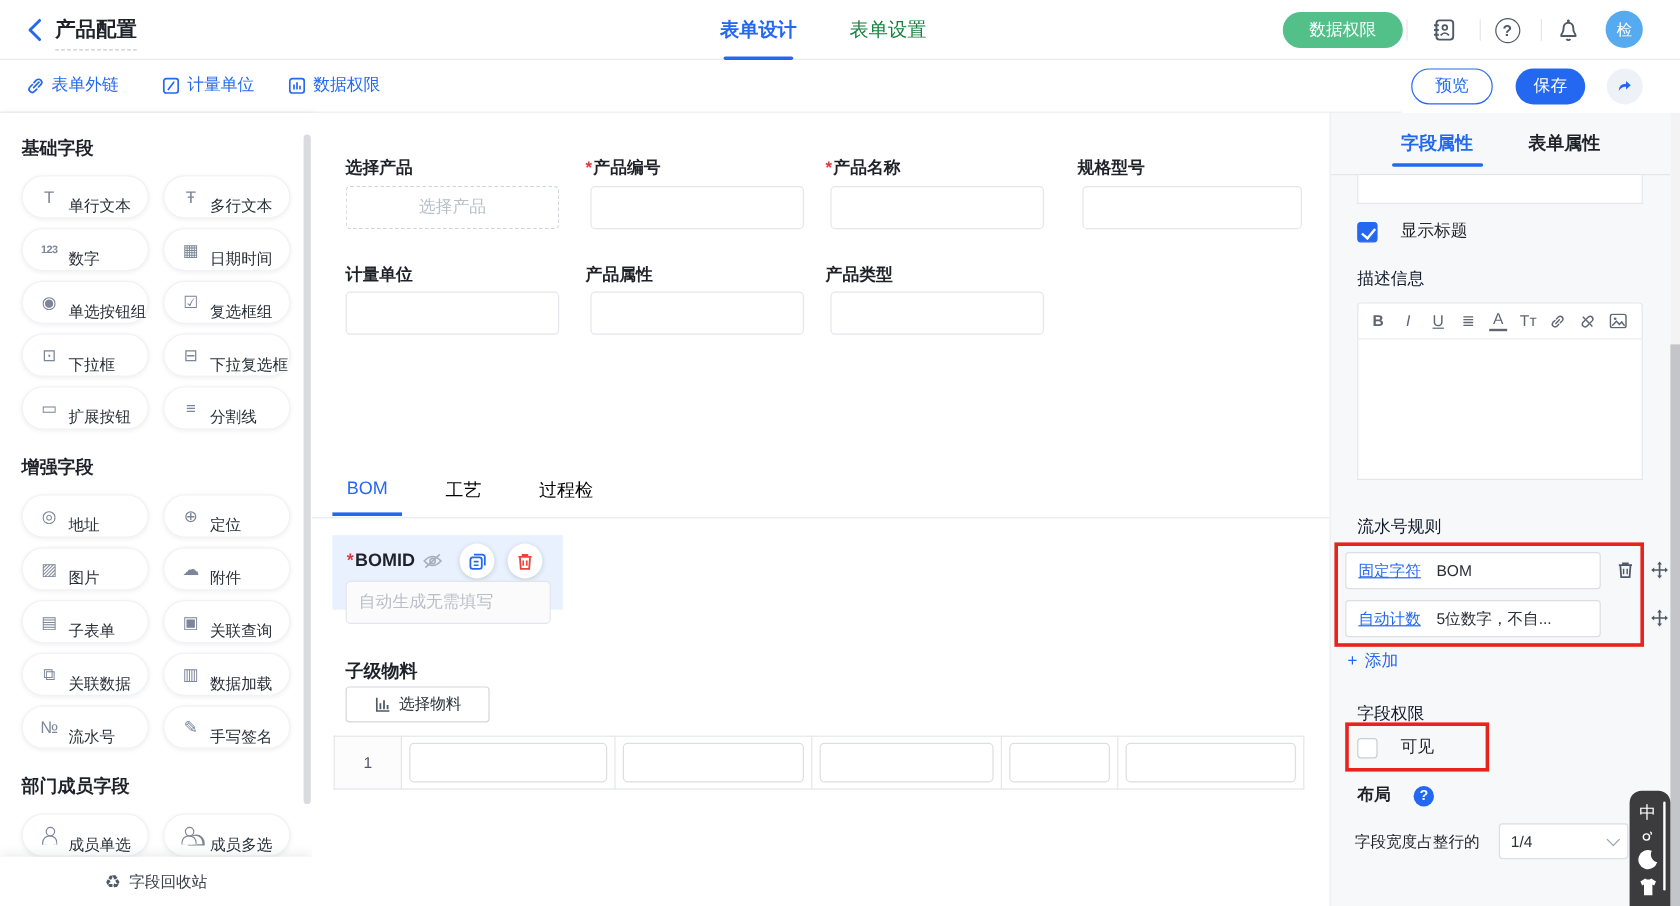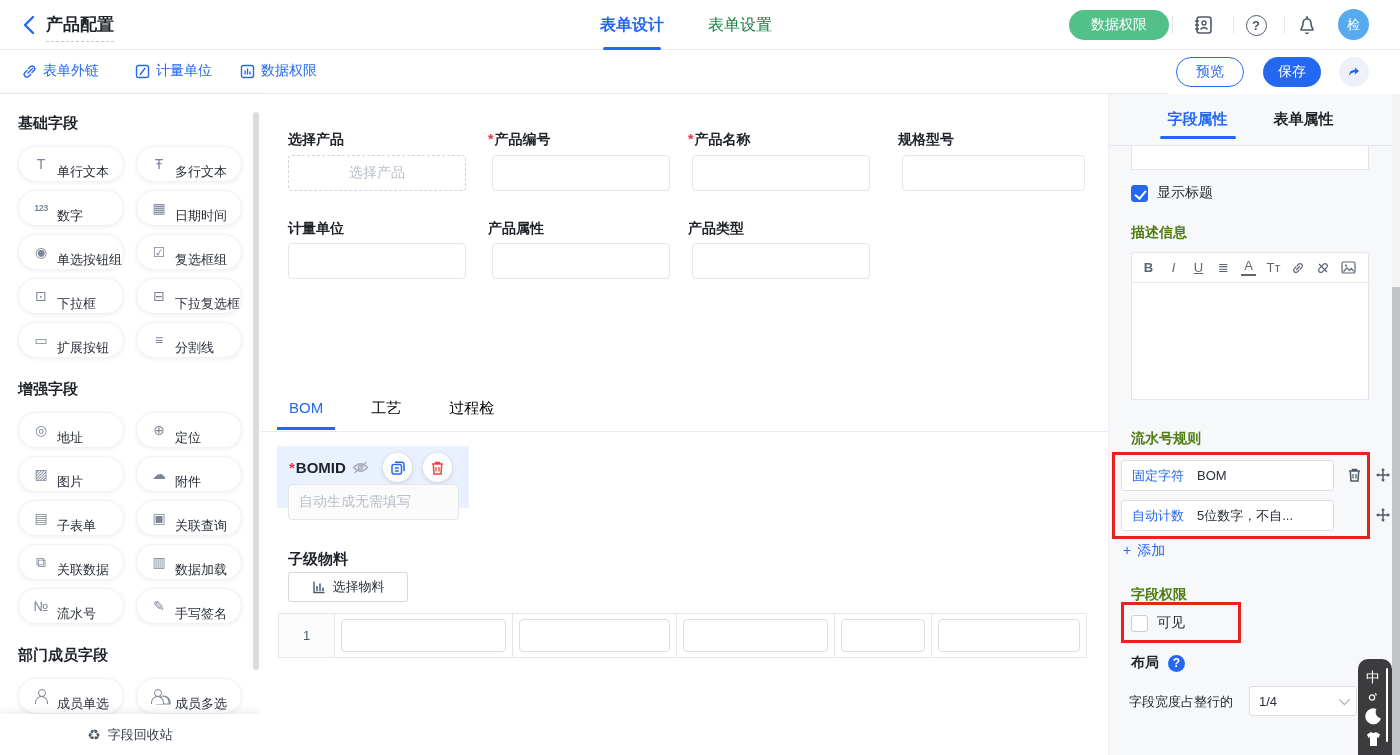--- a/index.html
+++ b/index.html
@@ -74,29 +74,29 @@
   
   .panel { position:absolute; left:1108px; top:94px; width:284px; height:661px; background:#f7f8fa; border-left:1px solid #eceef1; overflow:hidden; }
   .p-tabs { position:absolute; left:0; top:0; width:100%; height:52px; display:flex; justify-content:center; gap:46px; border-bottom:1px solid #e4e6ea; }
   .p-tab { position:relative; display:flex; align-items:center; font-size:15px; color:#1f2329; font-weight:700; cursor:pointer; }
   .p-tab.active { color:#2468f2; }
   .p-tab.active::after { content:""; position:absolute; left:50%; transform:translateX(-50%); bottom:6px; width:76px; height:3px; background:#2468f2; border-radius:2px; }
   .p-partial-input { position:absolute; left:22px; top:52px; width:238px; height:24px; background:#fff; border:1px solid #e5e6eb; border-top:none; }
   .cb { width:17px; height:17px; border-radius:3px; border:1px solid #c9cdd4; background:#fff; flex:none; position:relative; cursor:pointer; }
   .cb.checked { background:#2468f2; border-color:#2468f2; }
   .cb.checked::after { content:""; position:absolute; left:5px; top:2px; width:5px; height:9px; border:solid #fff; border-width:0 2px 2px 0; transform:rotate(40deg); }
-  .p-row { position:absolute; display:flex; align-items:center; gap:9px; font-size:14px; color:#1f2329; }
-  .p-sec-title { position:absolute; font-size:14px; font-weight:700; color:#4d7c0f; }
+  .p-row { position:absolute; display:flex; align-items:center; gap:19px; font-size:14px; color:#1f2329; }
+  .p-sec-title { position:absolute; font-size:14px; font-weight:400; color:#0f172a; }
   .ed-toolbar { position:absolute; left:22px; top:158px; width:238px; height:31px; background:#fff; border:1px solid #e5e6eb; border-radius:3px 3px 0 0; display:flex; align-items:center; padding:0 9px; gap:10px; color:#5f6672; }
   .ed-i { font-size:13px; cursor:pointer; width:15px; text-align:center; }
   .ed-i.b { font-weight:700; } .ed-i.i { font-style:italic; } .ed-i.u { text-decoration:underline; }
   .ed-i.a { border-bottom:2px solid #5f6672; line-height:1.1; }
   .ed-body { position:absolute; left:22px; top:189px; width:238px; height:117px; background:#fff; border:1px solid #e5e6eb; border-top:none; cursor:text; }
   .rule-row { position:absolute; left:12px; width:213px; height:31px; background:#fff; border:1px solid #dcdee2; border-radius:3px; display:flex; align-items:center; padding-left:10px; gap:13px; font-size:13px; cursor:pointer; }
-  .rule-type { color:#2468f2; } .rule-val { color:#2a2f38; white-space:nowrap; overflow:hidden; }
+  .rule-type { color:#2468f2;text-decoration:underline; } .rule-val { color:#2a2f38; white-space:nowrap; overflow:hidden; }
   .annot { position:absolute; border:3px solid #e8231d; pointer-events:none; }
   .add-link { position:absolute; left:14px; top:448px; display:flex; gap:6px; color:#2468f2; font-size:14px; cursor:pointer; }
   .q-circle { width:17px; height:17px; border-radius:50%; background:#2468f2; color:#fff; font-size:12px; font-weight:700; display:flex; align-items:center; justify-content:center; cursor:pointer; }
   .p-select { position:absolute; left:140px; top:592px; width:108px; height:30px; background:#fff; border:1px solid #dcdee2; border-radius:3px; display:flex; align-items:center; padding:0 9px; font-size:13px; color:#2a2f38; cursor:pointer; }
   .chev-down { margin-left:auto; width:8px; height:8px; border:solid #9aa0aa; border-width:0 1.6px 1.6px 0; transform:rotate(45deg) translateY(-2px); }
 
   
   .page-scroll { position:absolute; right:0; top:94px; width:8px; height:661px; background:#f3f3f4; }
   .page-thumb { position:absolute; left:0; top:193px; width:8px; height:468px; background:#c3c5c9; }
   .float-widget { position:absolute; left:1358px; top:659px; width:34px; height:110px; background:#3c3c3e; border-radius:10px; color:#fff; }

